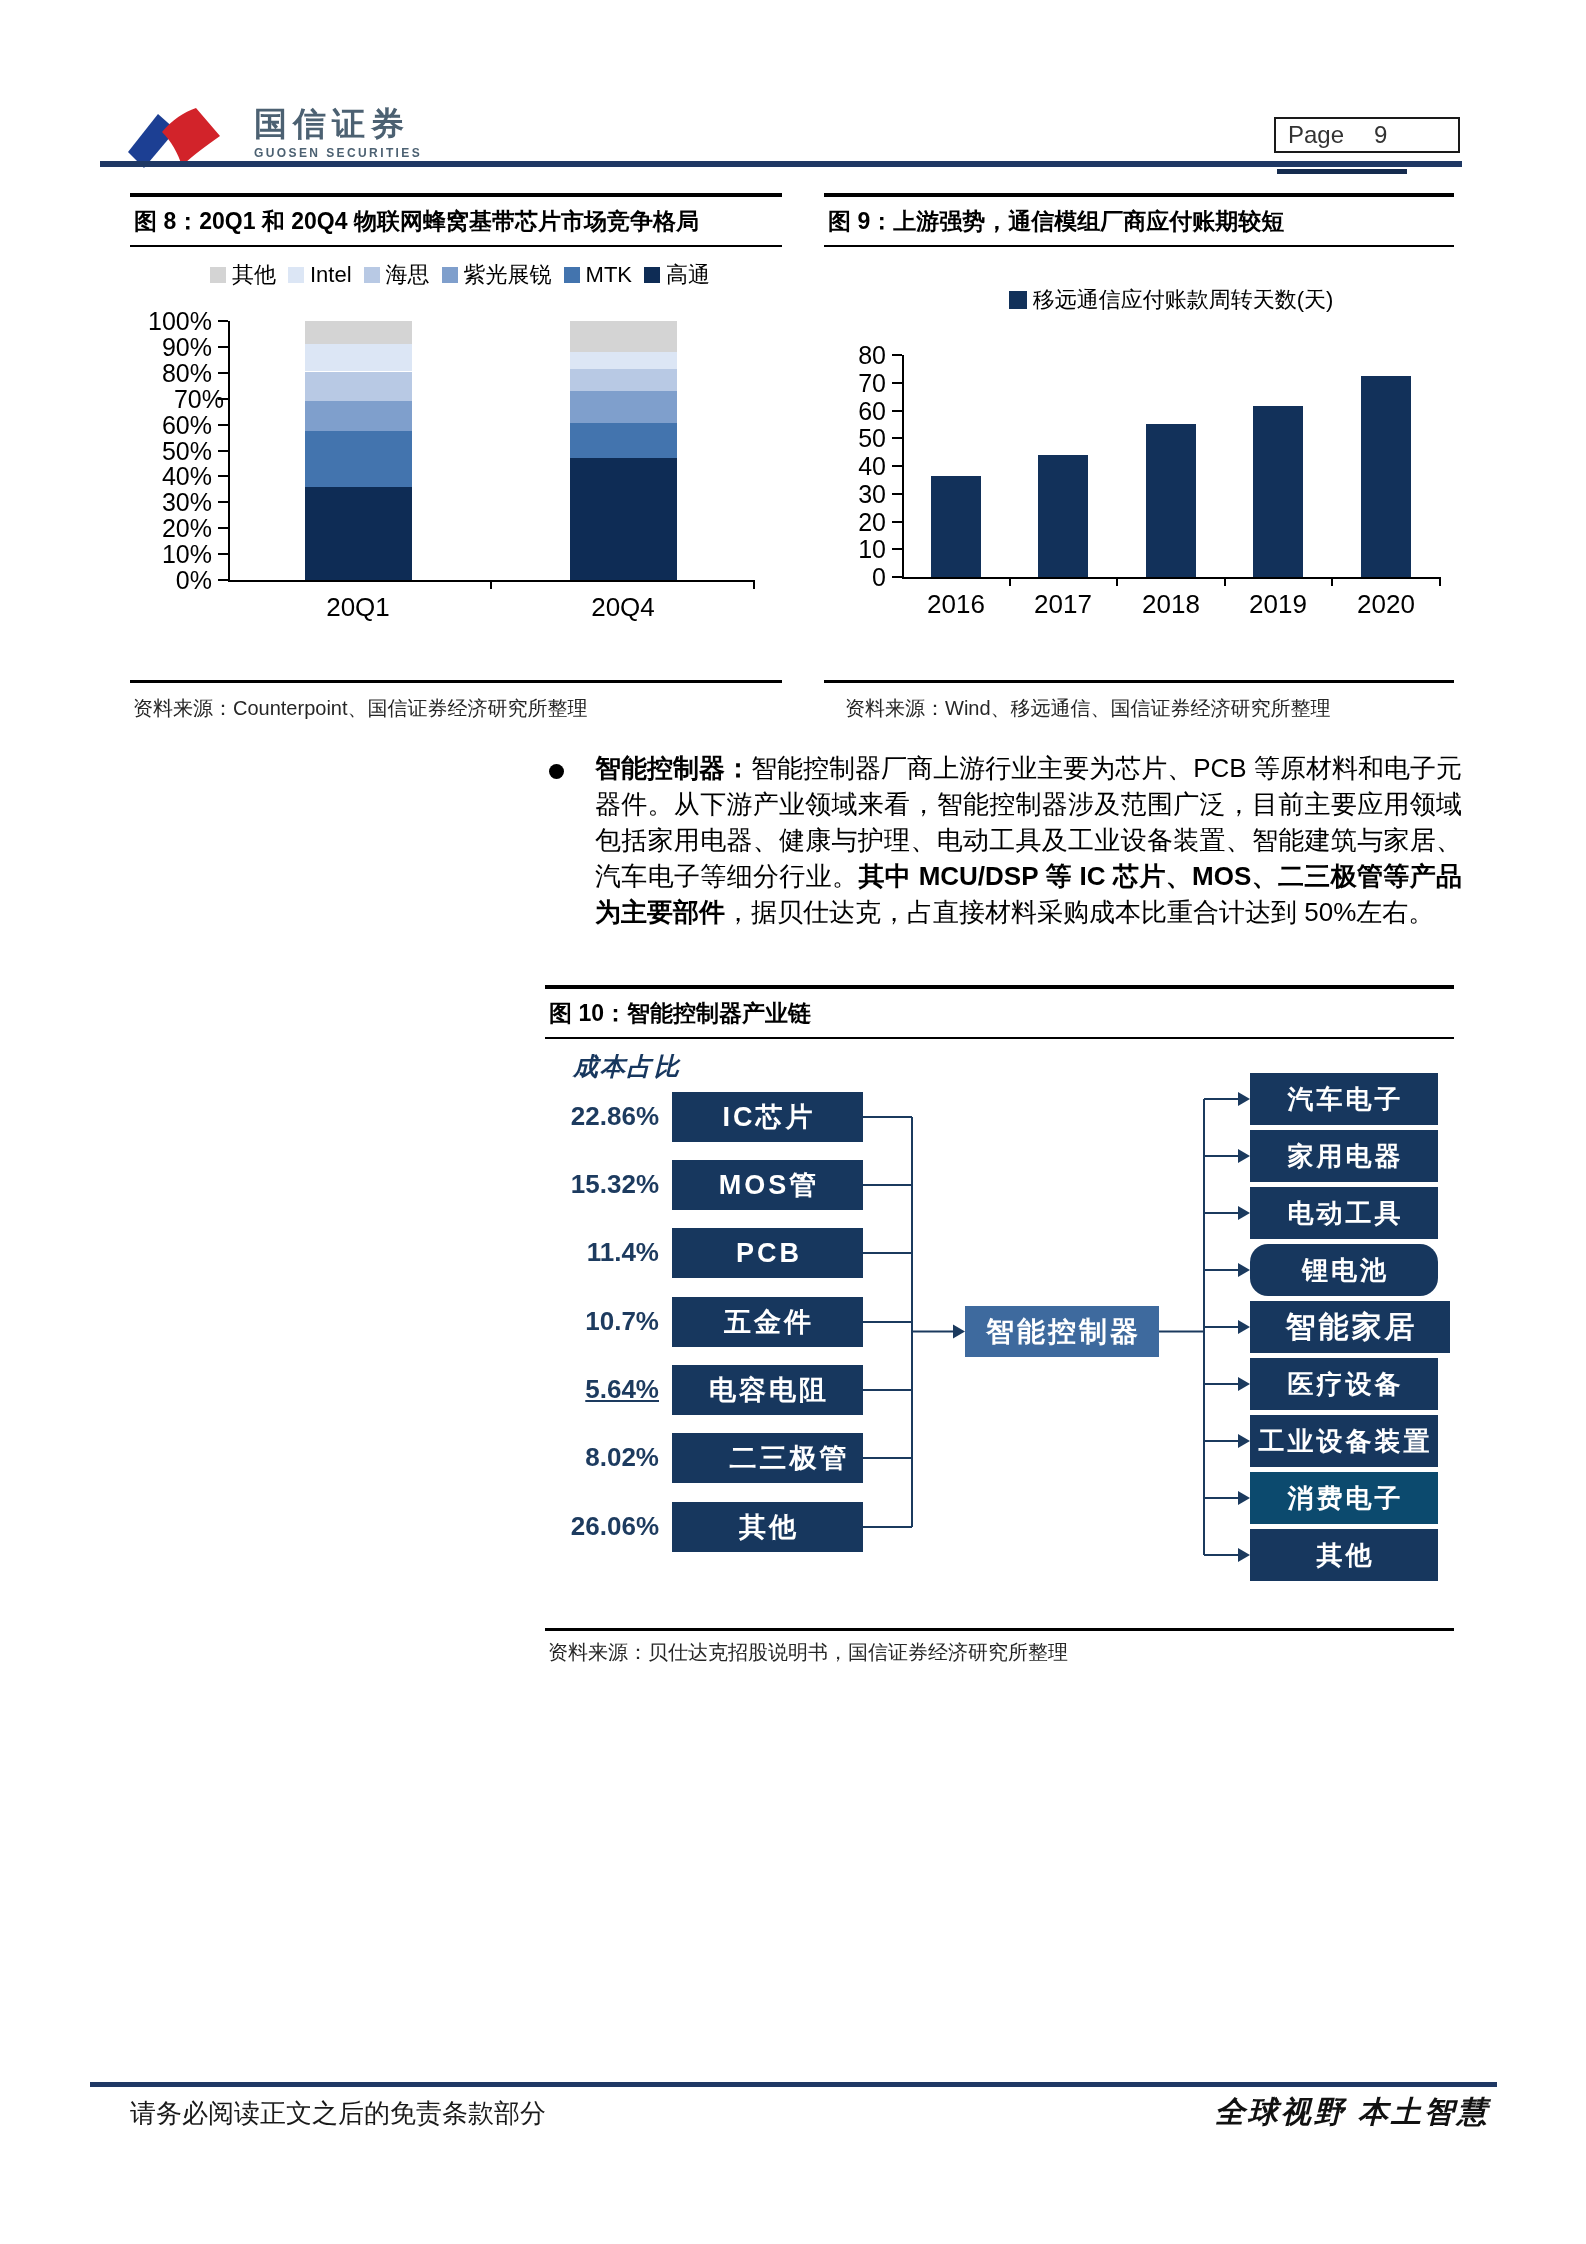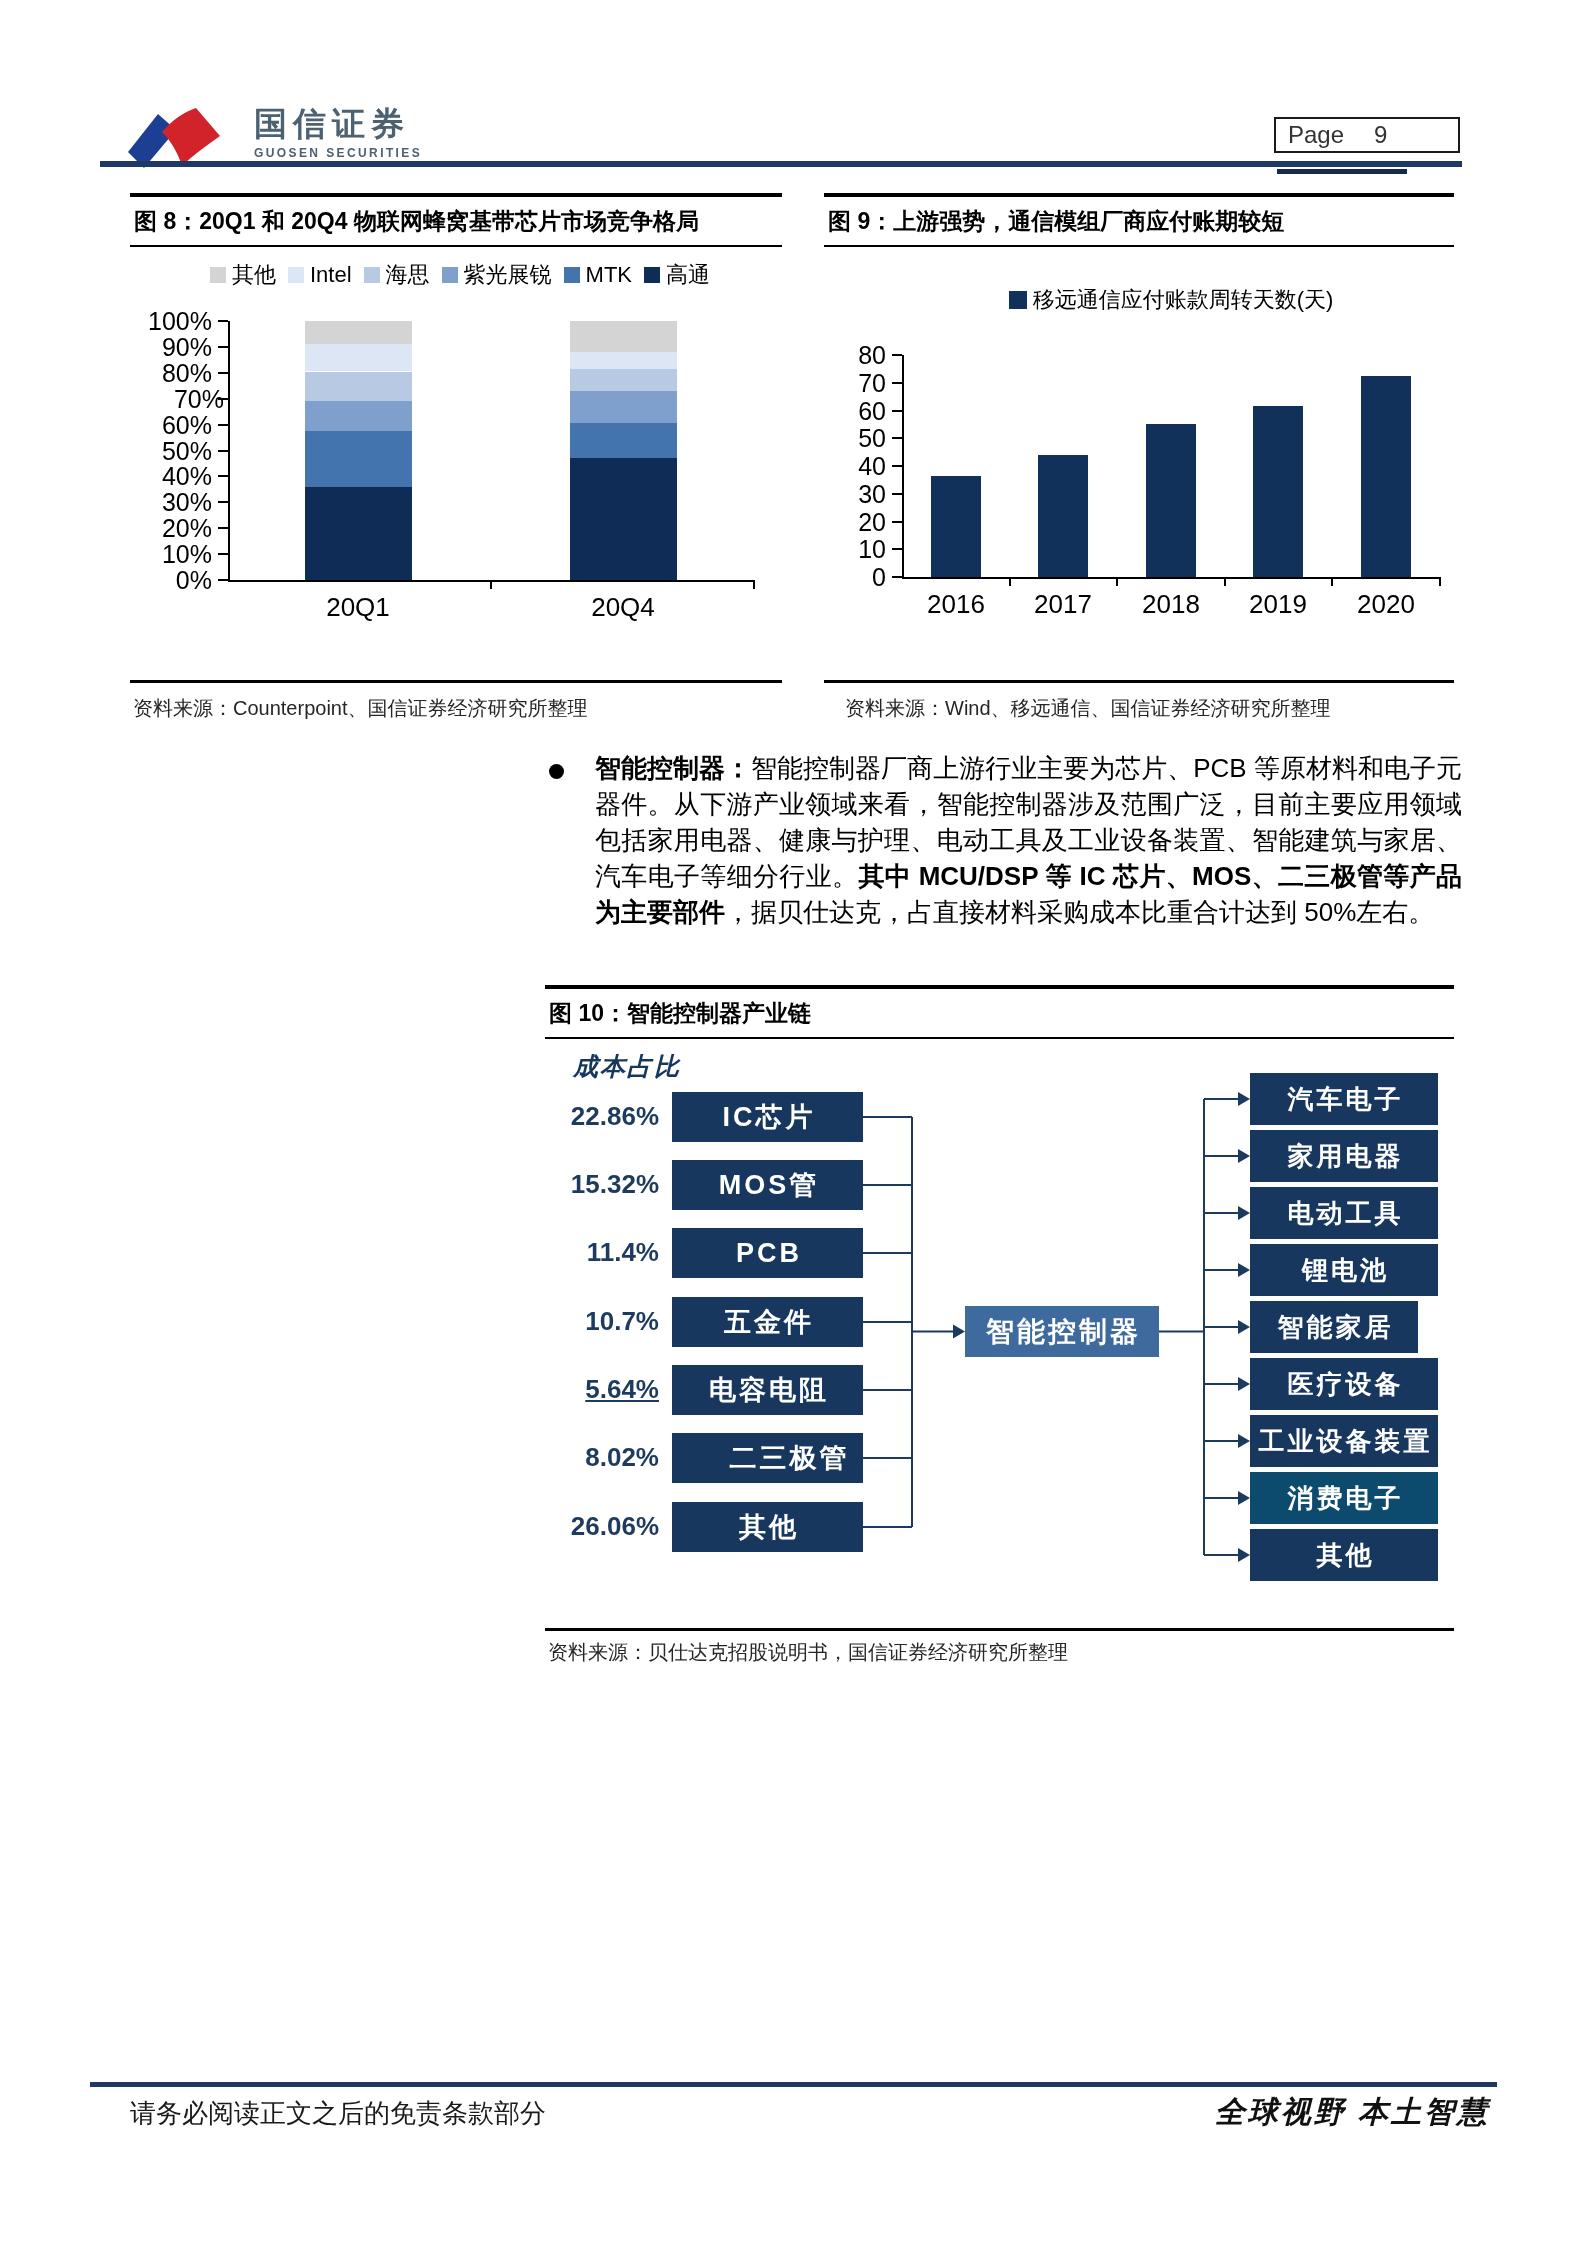--- a/index.html
+++ b/index.html
@@ -248,22 +248,22 @@
       <div class="dg-pct" style="left: 14px; top: 334px; width: 100px; text-decoration: underline;">5.64%</div>
       <div class="dg-box" style="left: 127px; top: 325px; width: 191px; height: 50px; font-size: 27px; background: rgb(23, 55, 94);">电容电阻</div>
       <div class="dg-pct" style="left: 14px; top: 402px; width: 100px;">8.02%</div>
       <div class="dg-box" style="left: 127px; top: 393px; width: 191px; height: 50px; font-size: 27px; background: rgb(23, 55, 94); padding-left: 41px;">二三极管</div>
       <div class="dg-pct" style="left: 14px; top: 471px; width: 100px;">26.06%</div>
       <div class="dg-box" style="left: 127px; top: 462px; width: 191px; height: 50px; font-size: 27px; background: rgb(23, 55, 94);">其他</div>
       <div class="dg-box" style="left: 420px; top: 266px; width: 194px; height: 51px; background: rgb(62, 106, 158); font-size: 28px;">智能控制器</div>
       <div class="dg-box" style="left: 705px; top: 33px; width: 188px; height: 52px; font-size: 26px; background: rgb(23, 55, 94);">汽车电子</div>
       <div class="dg-box" style="left: 705px; top: 90px; width: 188px; height: 52px; font-size: 26px; background: rgb(23, 55, 94);">家用电器</div>
       <div class="dg-box" style="left: 705px; top: 147px; width: 188px; height: 52px; font-size: 26px; background: rgb(23, 55, 94);">电动工具</div>
-      <div class="dg-box" style="left: 705px; top: 204px; width: 188px; height: 52px; font-size: 26px; background: rgb(23, 55, 94);">锂电池</div>
-      <div class="dg-box" style="left: 705px; top: 261px; width: 168px; height: 52px; font-size: 26px; background: rgb(23, 55, 94);">智能家居</div>
+      <div class="dg-box" style="left: 705px; top: 204px; width: 188px; height: 52px; font-size: 26px; background: rgb(23, 55, 94); border-radius: 18px;">锂电池</div>
+      <div class="dg-box" style="left: 705px; top: 261px; width: 200px; height: 52px; font-size: 30px; background: rgb(23, 55, 94);">智能家居</div>
       <div class="dg-box" style="left: 705px; top: 318px; width: 188px; height: 52px; font-size: 26px; background: rgb(23, 55, 94);">医疗设备</div>
       <div class="dg-box" style="left: 705px; top: 375px; width: 188px; height: 52px; font-size: 26px; background: rgb(23, 55, 94);">工业设备装置</div>
       <div class="dg-box" style="left: 705px; top: 432px; width: 188px; height: 52px; font-size: 26px; background: #0c4a6e;">消费电子</div>
       <div class="dg-box" style="left: 705px; top: 489px; width: 188px; height: 52px; font-size: 26px; background: rgb(23, 55, 94);">其他</div>
     </div>
   <div class="fig-bottom" style="left:545px; top:1628px; width:909px;"></div>
   <div class="src" style="left:548px; top:1639px;">资料来源：贝仕达克招股说明书，国信证券经济研究所整理</div>
 
 
   <div class="abs footer-rule"></div>

